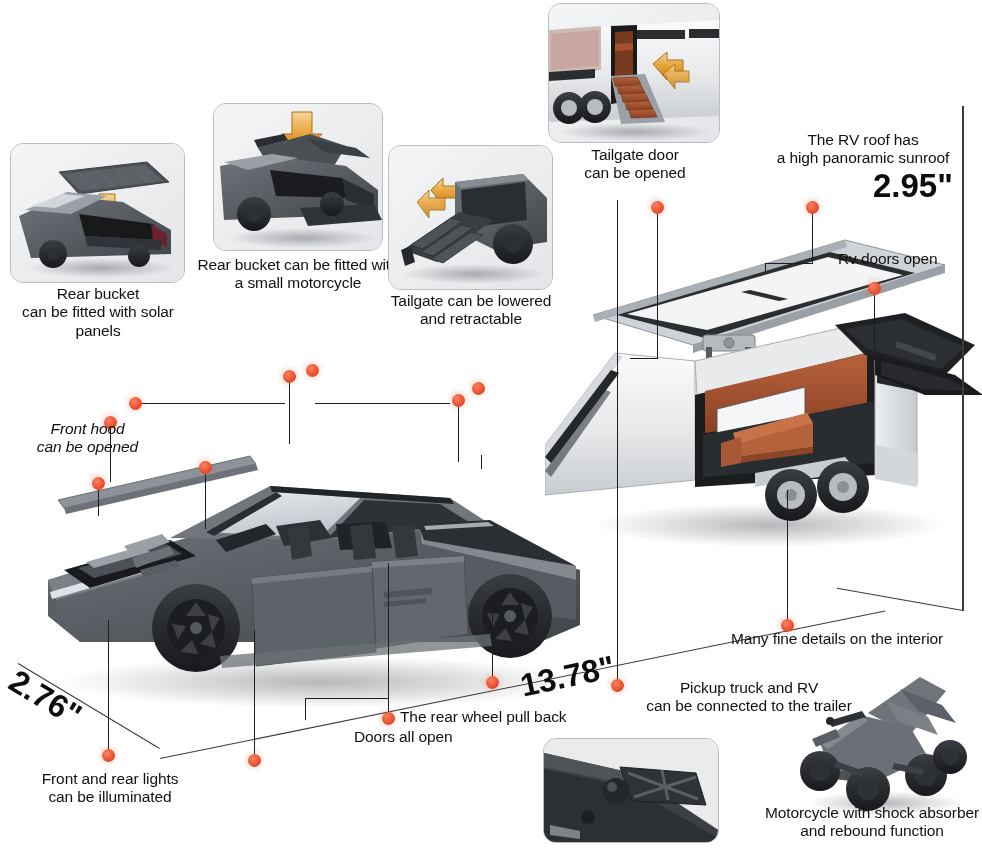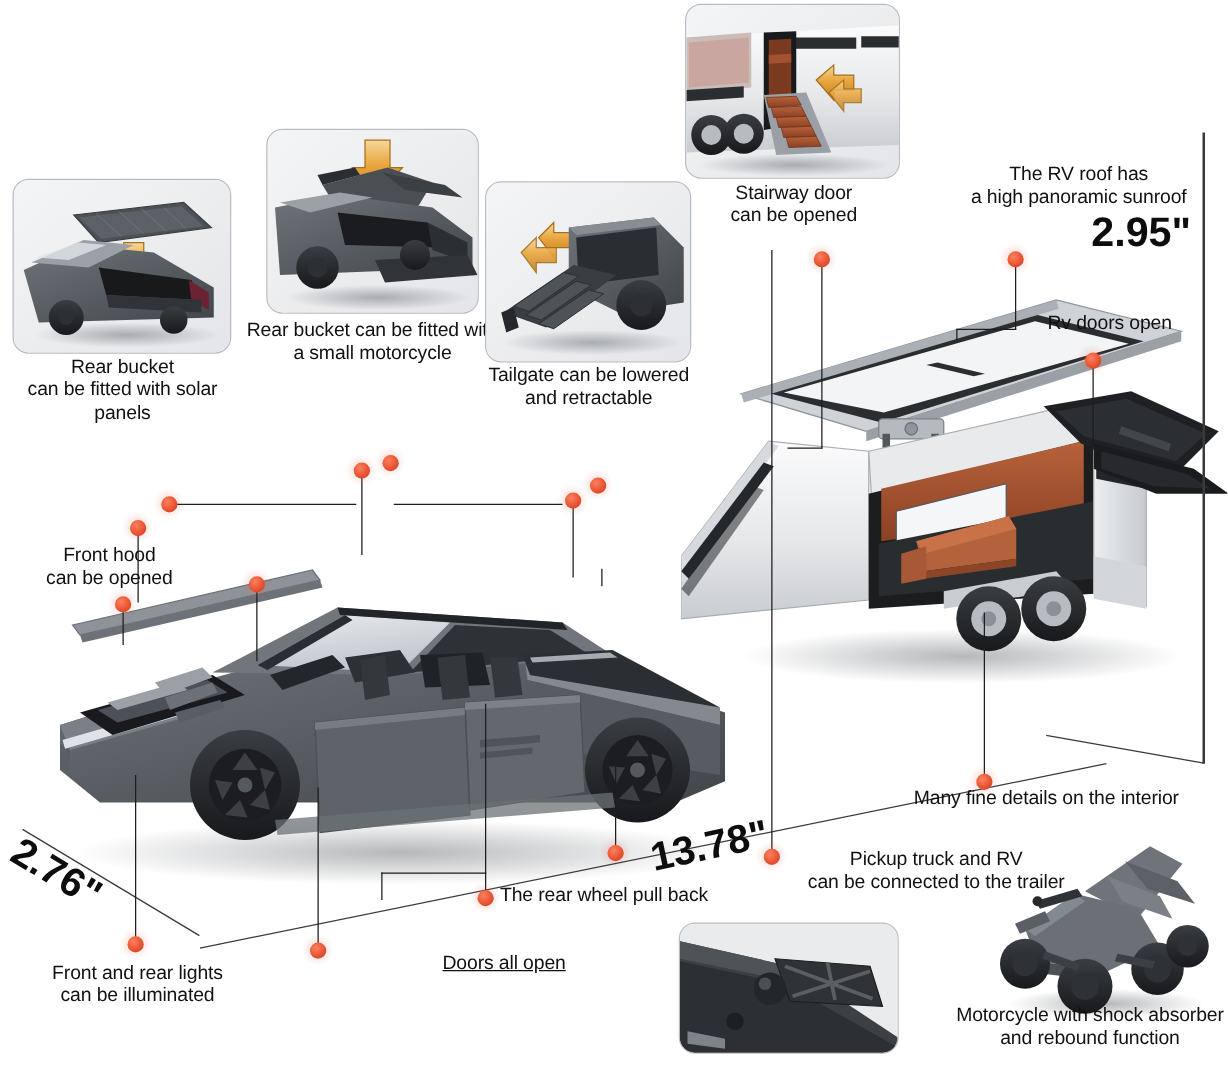--- a/index.html
+++ b/index.html
@@ -447,21 +447,21 @@
         <polygon points="104,60 118,48 118,56 134,56 134,68 118,68 118,76" fill="url(#gArrow)" stroke="#a5701a" stroke-width="1"></polygon>
         <polygon points="114,70 126,60 126,67 140,67 140,78 126,78 126,85" fill="url(#gArrow)" stroke="#a5701a" stroke-width="1" opacity=".85"></polygon>
       </g>
 
       <circle cx="20" cy="104" r="16" fill="url(#gTire)"></circle>
         <circle cx="20" cy="104" r="8" fill="#b7bcc1"></circle>
       <circle cx="46" cy="103" r="16" fill="url(#gTire)"></circle>
         <circle cx="46" cy="103" r="8" fill="#b7bcc1"></circle>
     </svg>
   </div>
-  <div class="caption c" style="left:545px; top:146px; width:180px;">Stairway door
+  <div class="caption c" style="left:545px; top:146px; width:180px;">Tailgate door
 can be opened</div>
 
   <div class="card" style="left:543px; top:738px; width:176px; height:105px;">
     <svg class="ph" viewBox="0 0 176 105" width="176" height="105">
       <rect width="176" height="105" fill="#e9ebed"></rect>
 
       <polygon points="0,14 88,34 176,92 176,105 0,105" fill="#3c4045"></polygon>
       <polygon points="0,14 88,34 88,46 0,28" fill="#4e5358"></polygon>
       <polygon points="0,30 84,48 176,100 176,105 0,105" fill="#2c3034"></polygon>
 
@@ -544,30 +544,30 @@
   <div class="dot" style="left:787px; top:625px;"></div>
   <div class="dot" style="left:657px; top:207px;"></div>
   <div class="dot" style="left:812px; top:207px;"></div>
   <div class="dot" style="left:874px; top:288px;"></div>
 
   <div class="caption c" style="left:738px; top:131px; width:250px;">The RV roof has
 a high panoramic sunroof</div>
 
   <div class="caption l" style="left:838px; top:250px; width:150px;">Rv doors open</div>
 
-  <div class="caption c" style="left:20px; top:436px; width:135px;">Front hood
+  <div class="caption c" style="left:20px; top:420px; width:135px;font-style:italic;">Front hood
 can be opened</div>
 
   <div class="caption l" style="left:731px; top:630px; width:250px;">Many fine details on the interior</div>
 
   <div class="caption c" style="left:20px; top:770px; width:180px;">Front and rear lights
 can be illuminated</div>
 
 
-  <div class="caption l" style="left:354px; top:762px; width:160px;text-decoration:underline;">Doors all open</div>
+  <div class="caption l" style="left:354px; top:728px; width:160px;">Doors all open</div>
 
   <div class="caption c" style="left:614px; top:679px; width:270px;">Pickup truck and RV
 can be connected to the trailer</div>
 
   <div class="caption l" style="left:400px; top:708px; width:200px;">The rear wheel pull back</div>
 
   <div class="caption c" style="left:752px; top:804px; width:240px;">Motorcycle with shock absorber
 and rebound function</div>
 
 </div>

